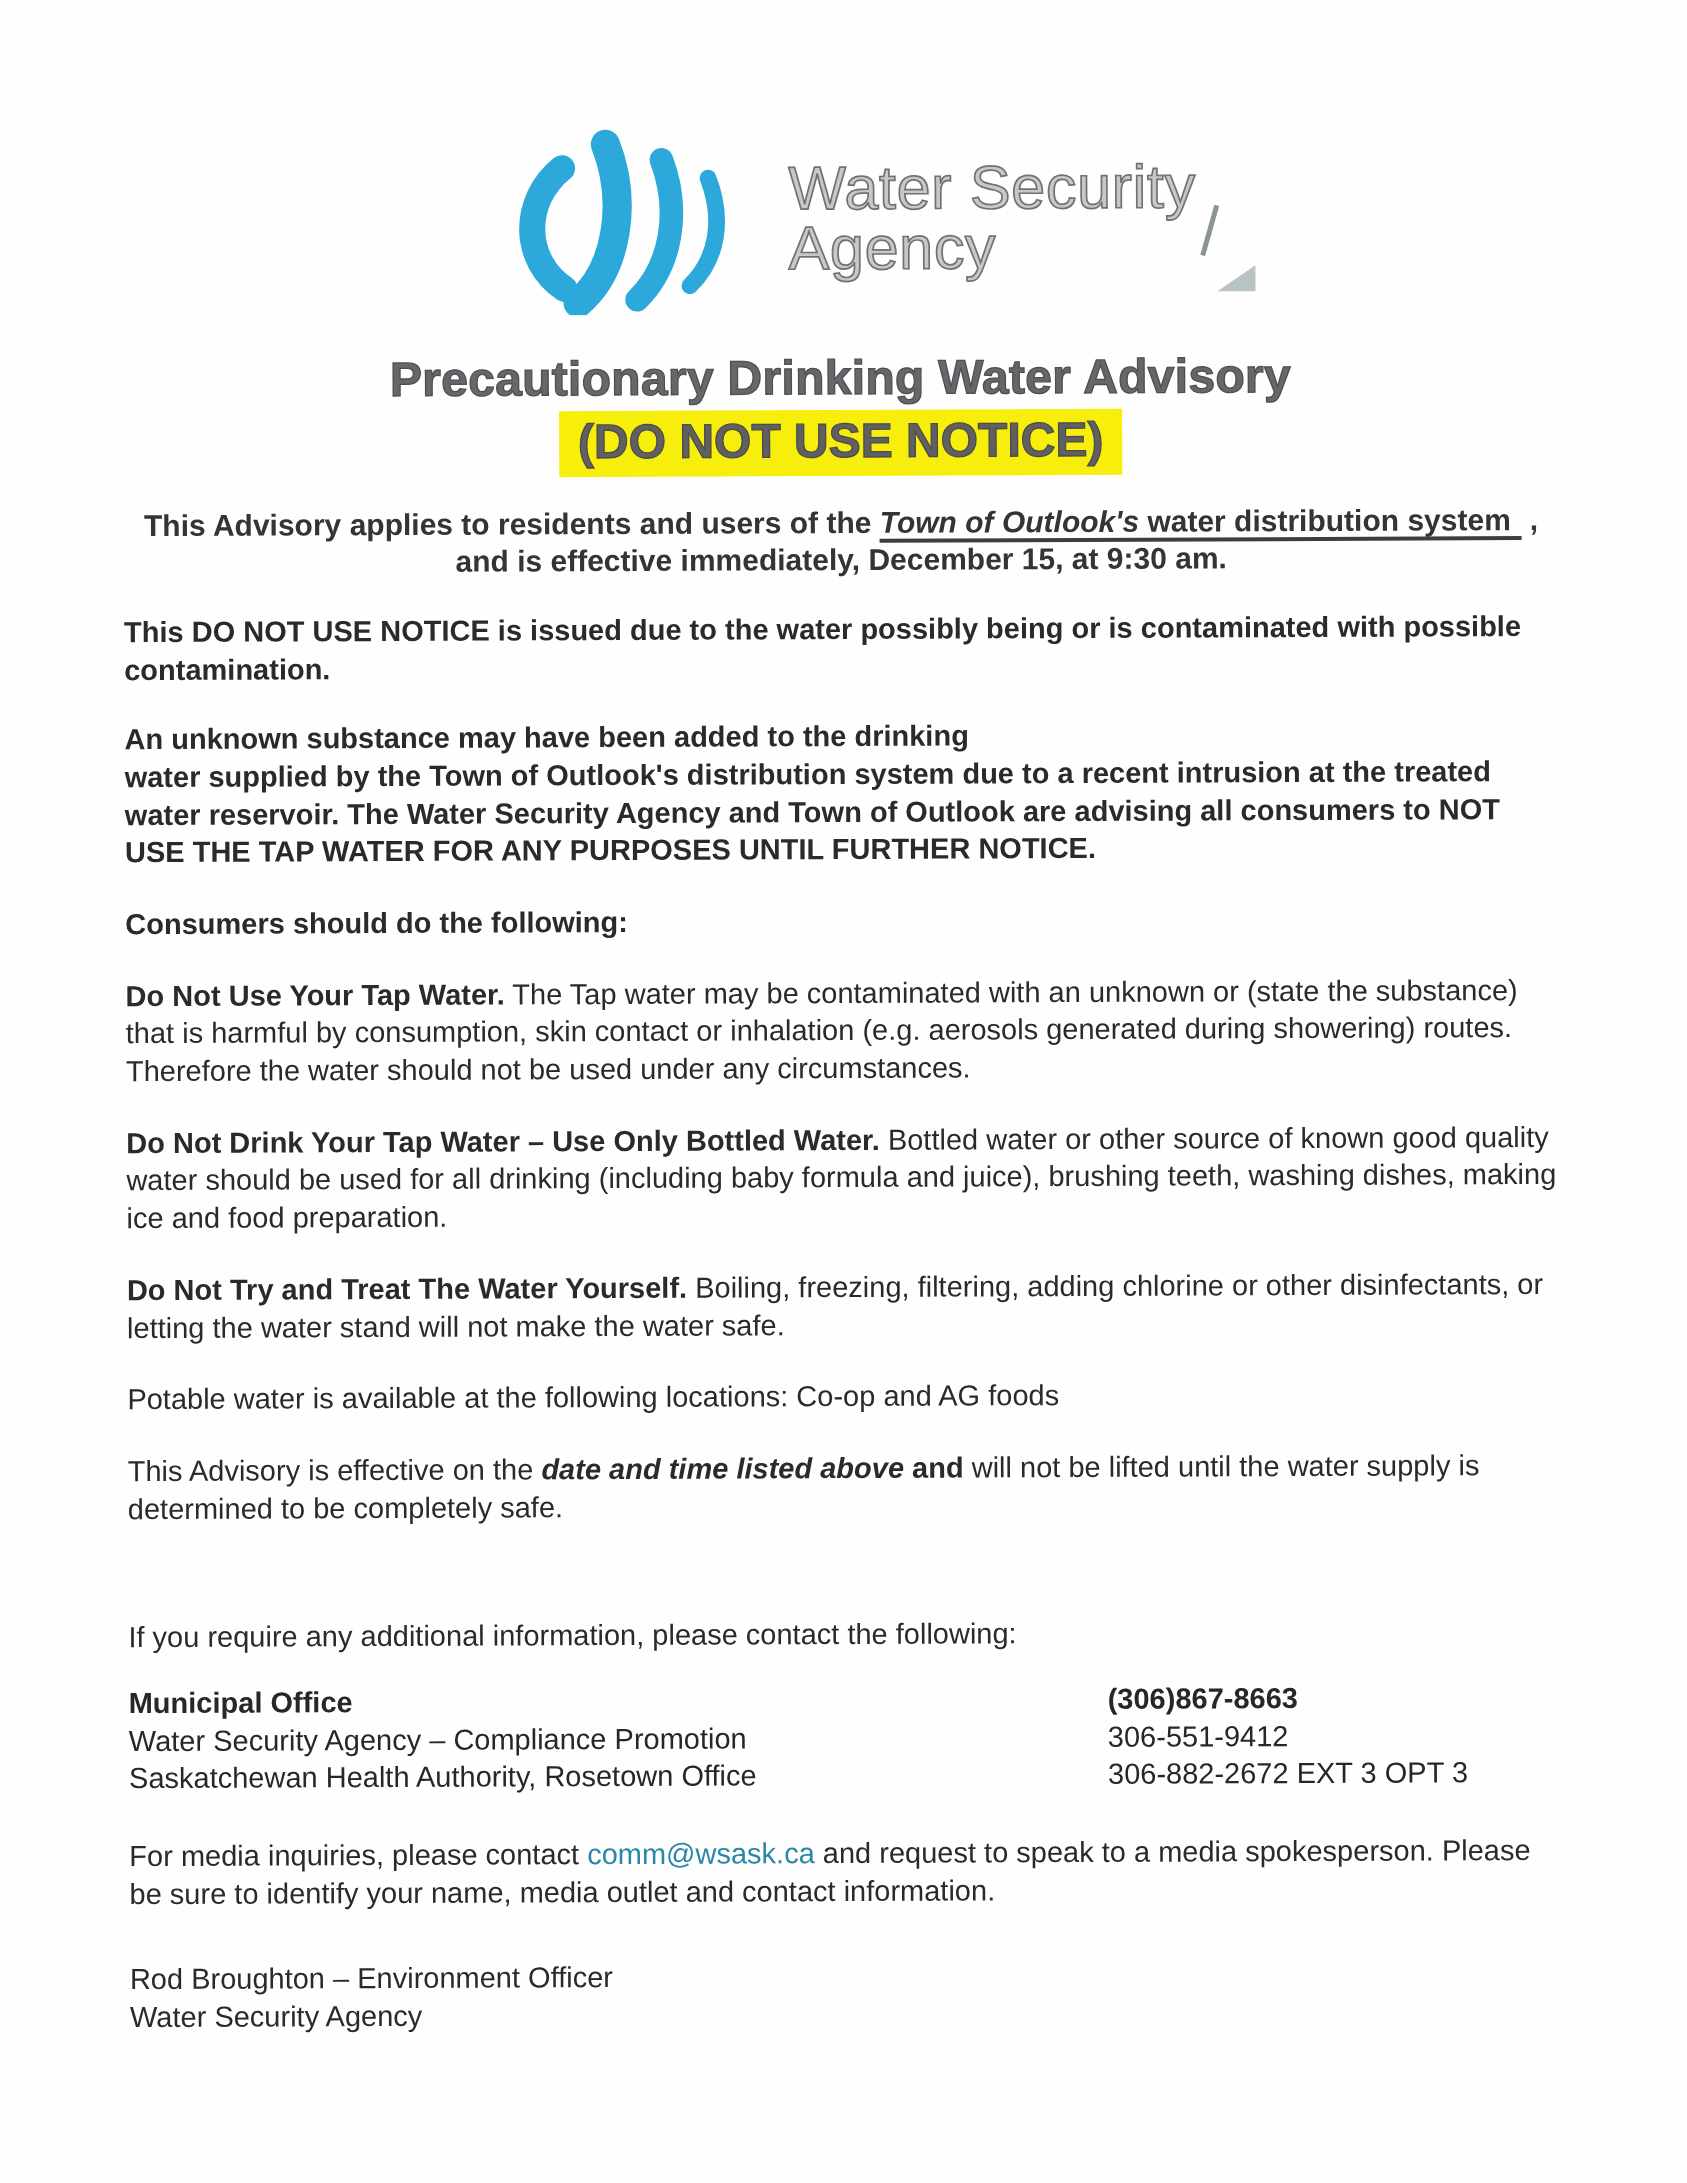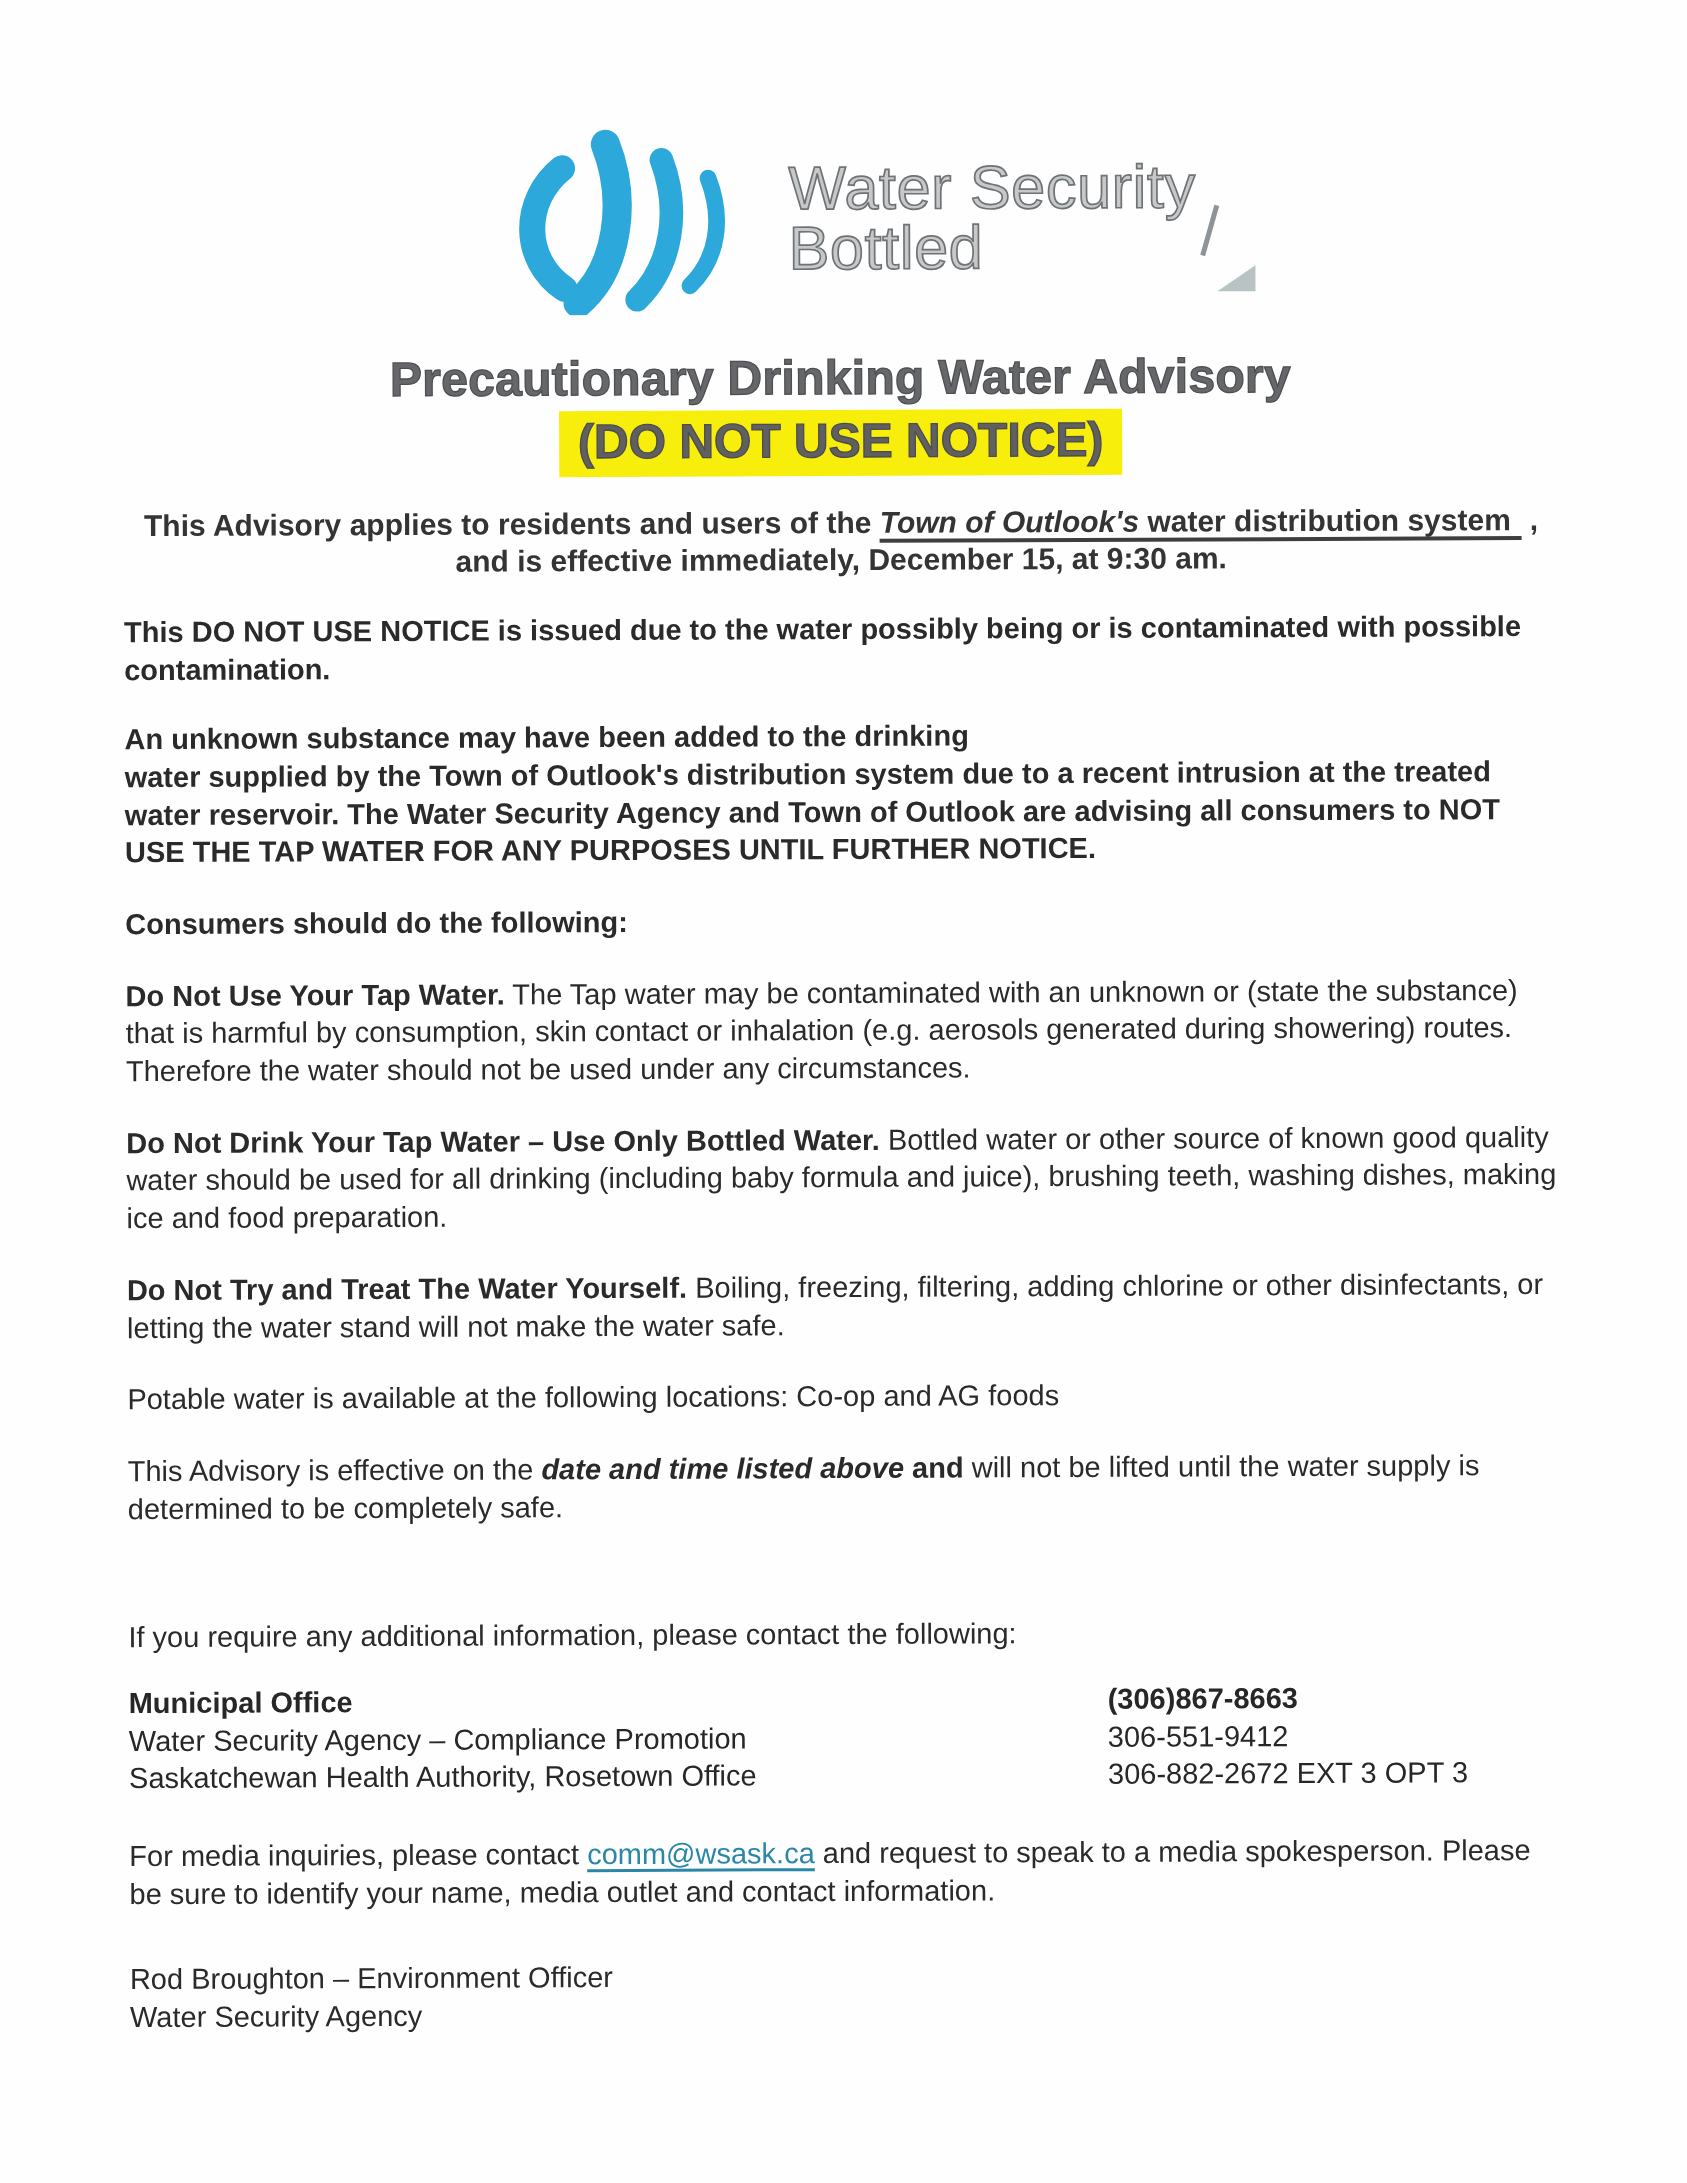--- a/index.html
+++ b/index.html
@@ -87,21 +87,20 @@
   .contacts { margin-top:28px; }
   .contact-row { display:flex; font-size:29px; line-height:1.3; }
   .contact-name { width:979px; }
   .contact-phone { flex:1; }
   .contact-row.first { font-weight:bold; }
 
   
   .media { margin-top:40px; }
   .email-link {
     color:#2b87a7;
-    text-decoration:underline;
     text-decoration-color:#2b87a7;
     text-decoration-thickness:2.6px;
     text-underline-offset:5.3px;
     cursor:pointer;
   }
   .signature { margin-top:48px; }
 </style>
 </head>
 <body>
 
@@ -113,21 +112,21 @@
         <g fill="none" stroke="#2ca9da" stroke-linecap="round">
           <path d="M95,68 C30,120 30,215 98,262" stroke-width="42"></path>
           <path d="M165,30 C200,120 185,230 120,285" stroke-width="47"></path>
           <path d="M255,55 C285,135 272,225 215,280" stroke-width="38"></path>
           <path d="M330,85 C355,150 345,215 300,258" stroke-width="27"></path>
         </g>
       </svg>
     </span>
     <span class="logo-text">
       <span>Water Security</span><br>
-      <span>Bottled</span>
+      <span>Agency</span>
       <span class="logo-marks">
         <span class="logo-slash"></span>
         <span class="logo-triangle"></span>
       </span>
     </span>
   </div>
 
   <div class="title">Precautionary Drinking Water Advisory</div>
 
   <div class="subtitle-wrap">

